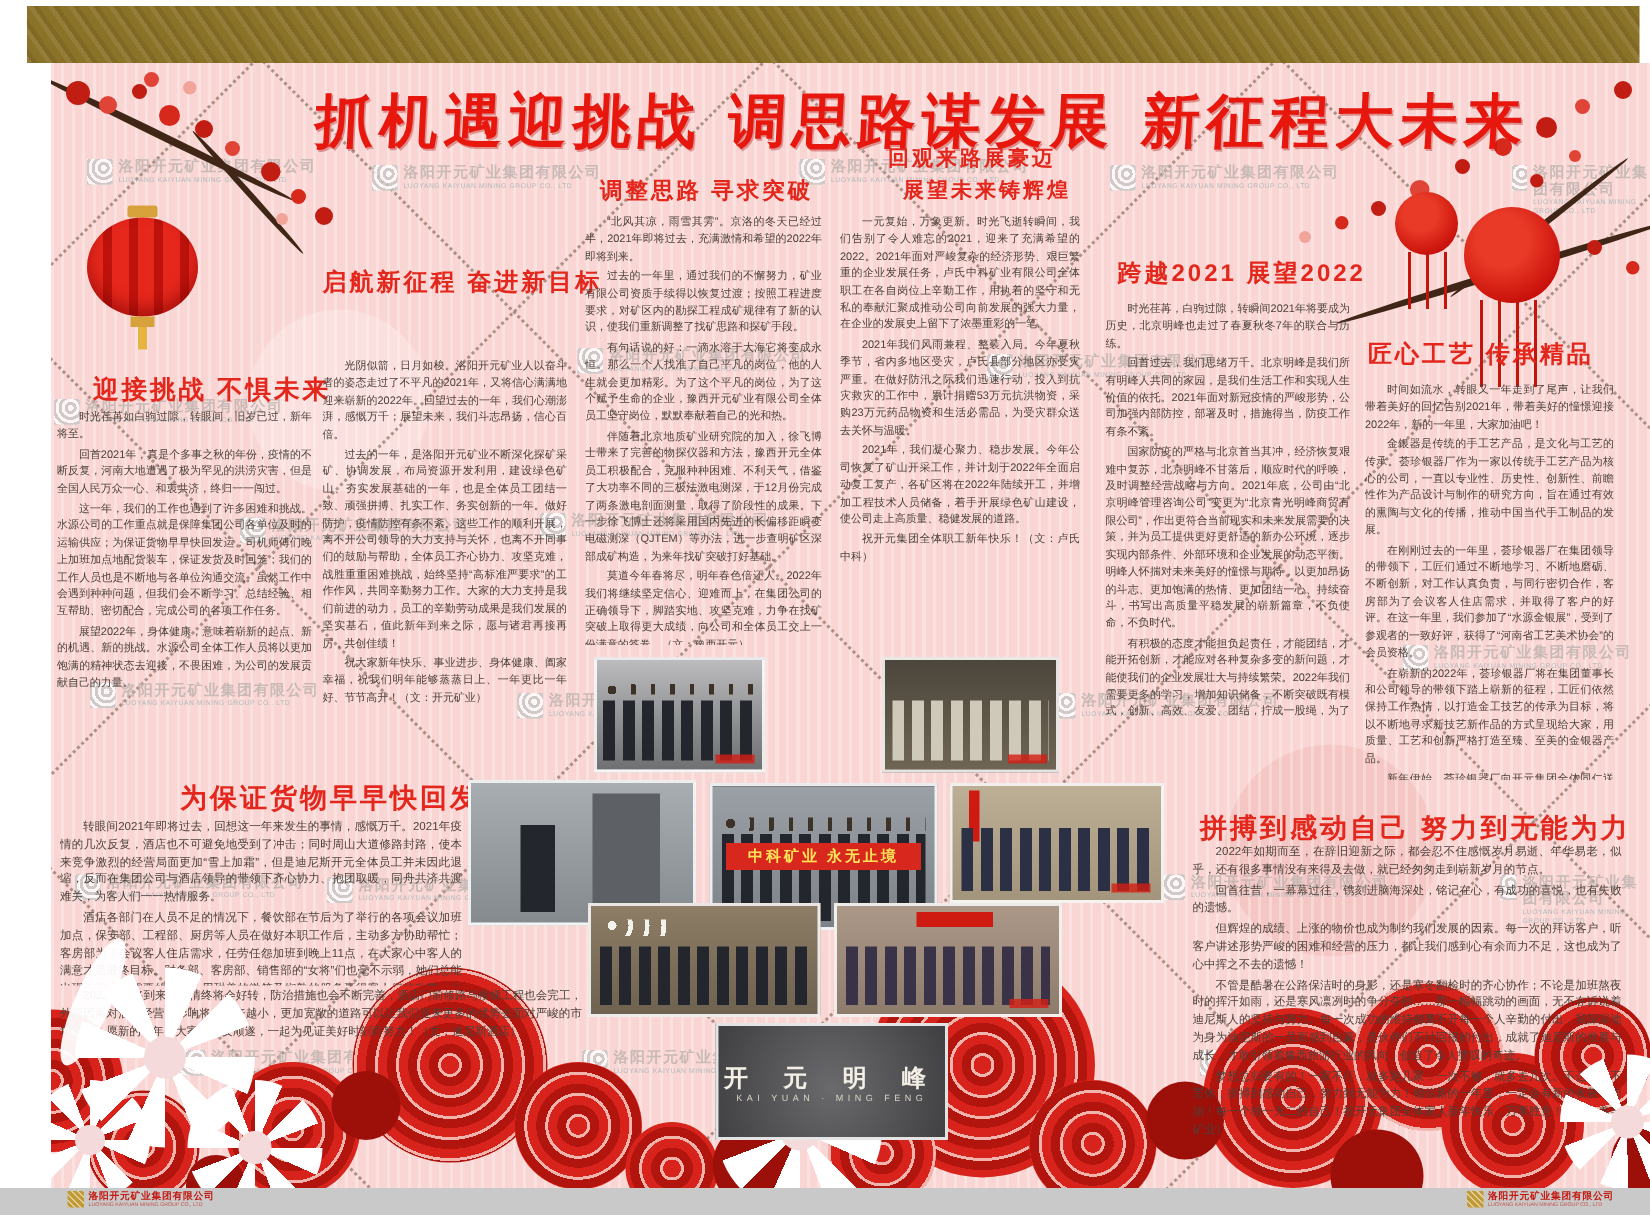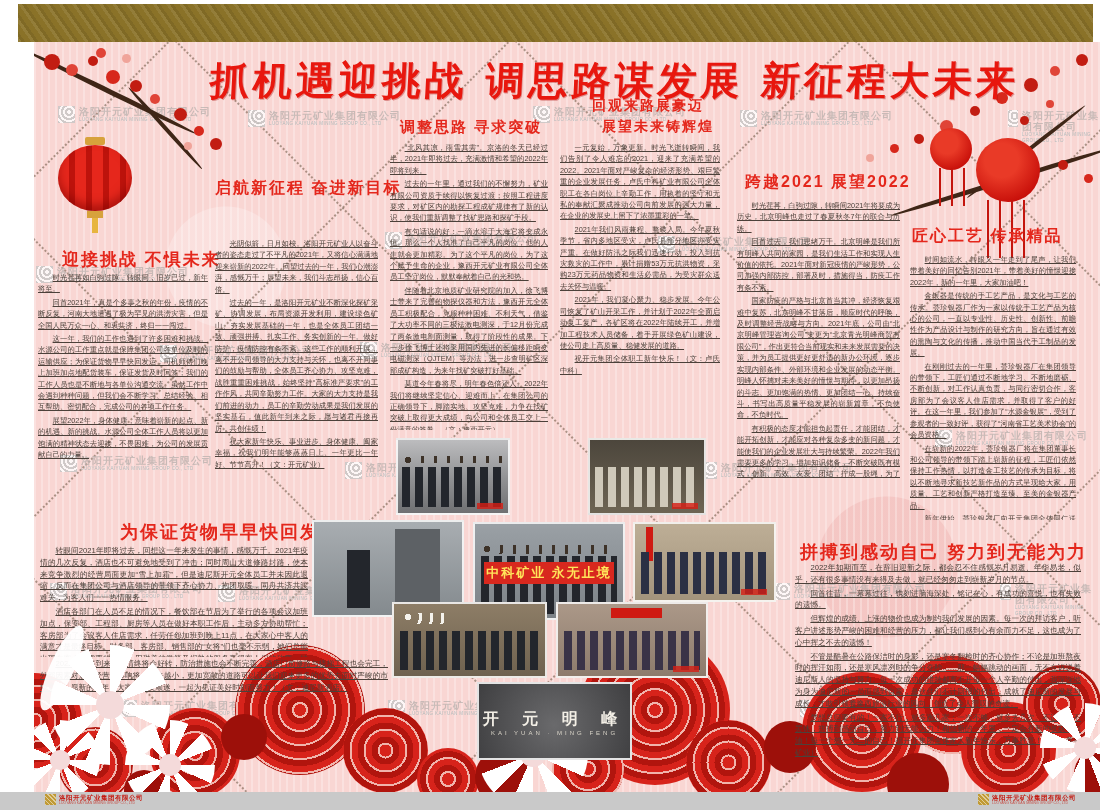--- a/index.html
+++ b/index.html
@@ -40,34 +40,34 @@
   .blob{position:absolute;border-radius:50%;background:#9d100a;z-index:2;}
   .flower{position:absolute;border-radius:50%;z-index:3;
     background:repeating-conic-gradient(#ffffff 0deg 24deg,rgba(255,255,255,0) 24deg 45deg);}
   .flower:after{content:"";position:absolute;left:38%;top:38%;width:24%;height:24%;border-radius:50%;background:#f4dada;}
   
   .title{position:absolute;left:176px;top:12px;width:780px;z-index:3;color:#e8170e;
     font-family:"DejaVu Serif",serif;font-weight:bold;font-size:39px;letter-spacing:4px;white-space:nowrap;
     transform:skewX(-3deg);text-shadow:1px 1px 0 rgba(170,10,10,.35);}
   .head{position:absolute;z-index:3;color:#e4271c;font-weight:bold;letter-spacing:2px;white-space:nowrap;}
   
-  .col{position:absolute;z-index:3;overflow:hidden;text-align:justify;color:#4c413a;text-decoration:underline;}
+  .col{position:absolute;z-index:3;overflow:hidden;text-align:justify;color:#4c413a;}
   .col p{margin:0 0 2px;text-indent:2em;font-size:7.3px;line-height:11.4px;}
   .col.wide p{font-size:7.7px;line-height:11.8px;}
   
   .photo{position:absolute;z-index:4;overflow:hidden;border:2px solid rgba(255,255,255,.85);box-sizing:border-box;}
   .crowd{position:absolute;left:4%;bottom:8%;width:92%;height:55%;}
   .crowd.dark{background:repeating-linear-gradient(90deg,#23262c 0 8px,rgba(0,0,0,0) 8px 13px);}
   .crowd.light{background:repeating-linear-gradient(90deg,#cfc9ba 0 8px,rgba(0,0,0,0) 8px 13px);}
   .crowd.navy{background:repeating-linear-gradient(90deg,#2b3044 0 8px,rgba(0,0,0,0) 8px 13px);}
   .crowd.purple{background:repeating-linear-gradient(90deg,#3a3347 0 8px,rgba(0,0,0,0) 8px 13px);}
   .heads{position:absolute;left:4%;top:22%;width:92%;height:10%;
     background:repeating-radial-gradient(circle at 6px 4px,#3d3228 0 3px,rgba(0,0,0,0) 3px 13px);}
   .banner{position:absolute;left:6%;top:40%;width:88%;padding:2px 0;background:#d8281e;color:#ffe45a;
-    font-size:13px;font-weight:bold;text-align:center;letter-spacing:2px;white-space:nowrap;}
+    font-size:10px;font-weight:bold;text-align:center;letter-spacing:2px;white-space:nowrap;}
   .couplet{position:absolute;left:8%;top:4%;width:7px;height:45%;background:#cf1a12;}
   .sign{position:absolute;left:36%;top:5%;width:34%;height:14%;background:#cf1a12;}
   .mf-cn{position:absolute;left:0;top:34%;width:100%;text-align:center;color:#f3efe6;
     font-size:16px;font-weight:bold;letter-spacing:9px;font-family:"DejaVu Serif",serif;}
   .mf-en{position:absolute;left:0;top:62%;width:100%;text-align:center;color:#d9d4c8;font-size:6px;letter-spacing:3px;}
   .stamp{position:absolute;right:5%;bottom:6%;width:26px;height:6px;background:rgba(214,30,20,.8);}
   
   .footer-strip{position:absolute;left:0;top:792px;width:1100px;height:18px;background:#c9c9c9;z-index:6;}
   .brand{position:absolute;top:2px;display:flex;align-items:center;}
   .brand-logo{width:11px;height:11px;margin-right:3px;background:#c09a35;

